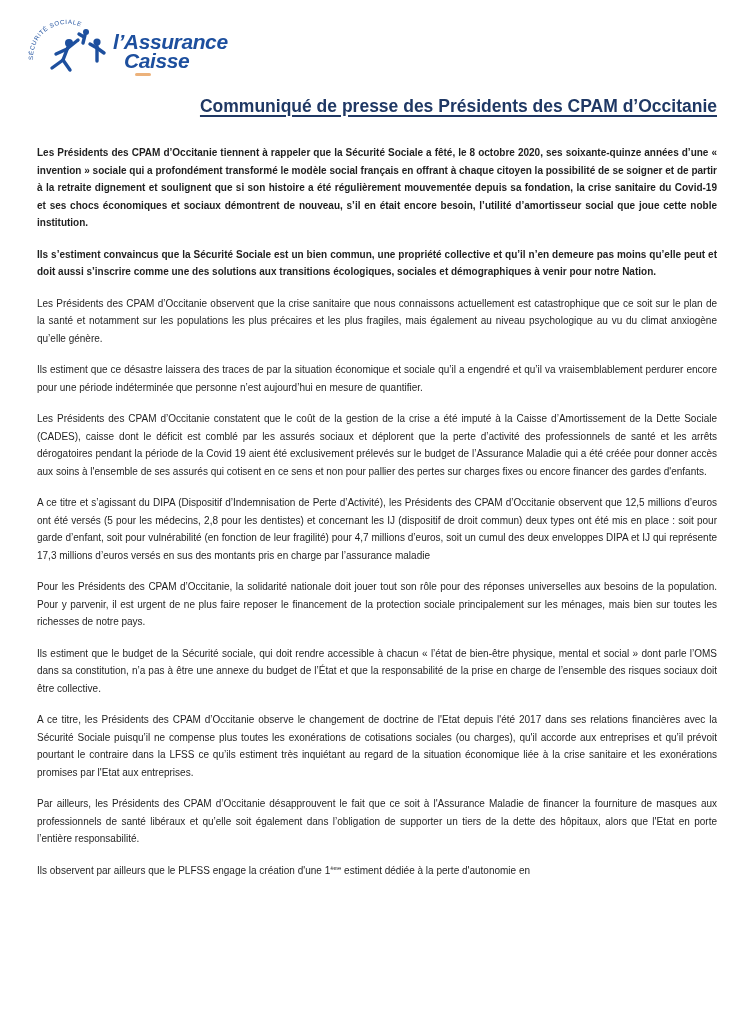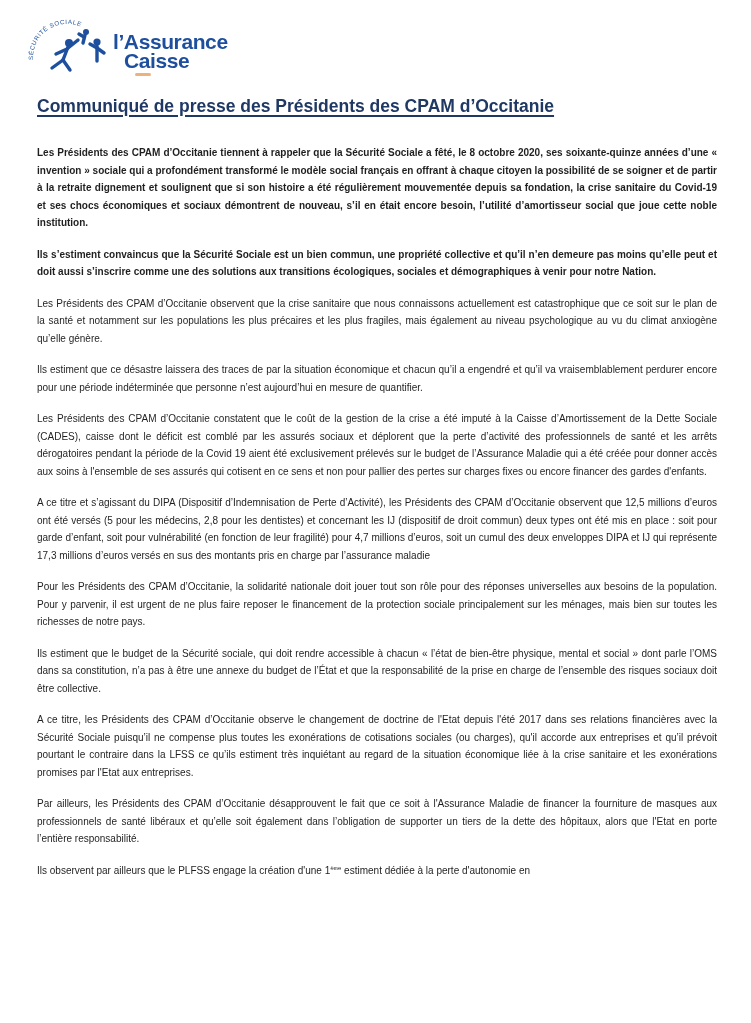--- a/index.html
+++ b/index.html
@@ -26,35 +26,36 @@
   }
   .logo-figures { flex: 0 0 auto; }
   .logo-text {
     margin-left: -6px;
     margin-top: 14px;
     line-height: 19px;
     font-weight: bold;
     font-size: 21px;
     letter-spacing: -0.4px;
     color: #1d4f9e;
+    font-style: italic;
   }
   .logo-text .line2 { padding-left: 11px; position: relative; }
   .logo-accent {
     display: block;
     width: 16px;
     height: 3px;
     margin: 3px 0 0 22px;
     border-radius: 2px;
     background: #e5984f;
     opacity: 0.75;
   }
   
   .doc-title {
     margin-top: 12px;
-    text-align: left;
+    text-align: right;
     font-size: 17.5px;
     font-weight: bold;
     color: #1f3864;
     text-decoration: underline;
     text-underline-offset: 3px;
     text-decoration-thickness: 1.5px;
   }
   
   .body-text {
     margin-top: 27px;
@@ -110,21 +111,21 @@
         <span class="logo-accent"></span>
       </div>
     </div>
 
     <h1 class="doc-title">Communiqué de presse des Présidents des CPAM d’Occitanie</h1>
 
     <article class="body-text">
       <p class="bold">Les Présidents des CPAM d’Occitanie tiennent à rappeler que la Sécurité Sociale a fêté, le 8 octobre 2020, ses soixante-quinze années d’une « invention » sociale qui a profondément transformé le modèle social français en offrant à chaque citoyen la possibilité de se soigner et de partir à la retraite dignement et soulignent que si son histoire a été régulièrement mouvementée depuis sa fondation, la crise sanitaire du Covid-19 et ses chocs économiques et sociaux démontrent de nouveau, s’il en était encore besoin, l’utilité d’amortisseur social que joue cette noble institution.</p>
       <p class="bold">Ils s’estiment convaincus que la Sécurité Sociale est un bien commun, une propriété collective et qu’il n’en demeure pas moins qu’elle peut et doit aussi s’inscrire comme une des solutions aux transitions écologiques, sociales et démographiques à venir pour notre Nation.</p>
       <p>Les Présidents des CPAM d’Occitanie observent que la crise sanitaire que nous connaissons actuellement est catastrophique que ce soit sur le plan de la santé et notamment sur les populations les plus précaires et les plus fragiles, mais également au niveau psychologique au vu du climat anxiogène qu’elle génère.</p>
-      <p>Ils estiment que ce désastre laissera des traces de par la situation économique et chacun qu’il a engendré et qu’il va vraisemblablement perdurer encore pour une période indéterminée que personne n’est aujourd’hui en mesure de quantifier.</p>
+      <p>Ils estiment que ce désastre laissera des traces de par la situation économique et sociale qu’il a engendré et qu’il va vraisemblablement perdurer encore pour une période indéterminée que personne n’est aujourd’hui en mesure de quantifier.</p>
       <p>Les Présidents des CPAM d’Occitanie constatent que le coût de la gestion de la crise a été imputé à la Caisse d’Amortissement de la Dette Sociale (CADES), caisse dont le déficit est comblé par les assurés sociaux et déplorent que la perte d’activité des professionnels de santé et les arrêts dérogatoires pendant la période de la Covid 19 aient été exclusivement prélevés sur le budget de l’Assurance Maladie qui a été créée pour donner accès aux soins à l'ensemble de ses assurés qui cotisent en ce sens et non pour pallier des pertes sur charges fixes ou encore financer des gardes d'enfants.</p>
       <p>A ce titre et s’agissant du DIPA (Dispositif d’Indemnisation de Perte d’Activité), les Présidents des CPAM d’Occitanie observent que 12,5 millions d’euros ont été versés (5 pour les médecins, 2,8 pour les dentistes) et concernant les IJ (dispositif de droit commun) deux types ont été mis en place : soit pour garde d’enfant, soit pour vulnérabilité (en fonction de leur fragilité) pour 4,7 millions d’euros, soit un cumul des deux enveloppes DIPA et IJ qui représente 17,3 millions d’euros versés en sus des montants pris en charge par l’assurance maladie</p>
       <p>Pour les Présidents des CPAM d’Occitanie, la solidarité nationale doit jouer tout son rôle pour des réponses universelles aux besoins de la population. Pour y parvenir, il est urgent de ne plus faire reposer le financement de la protection sociale principalement sur les ménages, mais bien sur toutes les richesses de notre pays.</p>
       <p>Ils estiment que le budget de la Sécurité sociale, qui doit rendre accessible à chacun « l’état de bien-être physique, mental et social » dont parle l’OMS dans sa constitution, n’a pas à être une annexe du budget de l’État et que la responsabilité de la prise en charge de l’ensemble des risques sociaux doit être collective.</p>
       <p>A ce titre, les Présidents des CPAM d’Occitanie observe le changement de doctrine de l'Etat depuis l'été 2017 dans ses relations financières avec la Sécurité Sociale puisqu’il ne compense plus toutes les exonérations de cotisations sociales (ou charges), qu'il accorde aux entreprises et qu’il prévoit pourtant le contraire dans la LFSS ce qu’ils estiment très inquiétant au regard de la situation économique liée à la crise sanitaire et les exonérations promises par l'Etat aux entreprises.</p>
       <p>Par ailleurs, les Présidents des CPAM d’Occitanie désapprouvent le fait que ce soit à l'Assurance Maladie de financer la fourniture de masques aux professionnels de santé libéraux et qu’elle soit également dans l’obligation de supporter un tiers de la dette des hôpitaux, alors que l'Etat en porte l’entière responsabilité.</p>
       <p><span>Ils observent par ailleurs que le PLFSS engage la création d'une 1</span><sup class="ord">ème</sup><span> estiment dédiée à la perte d'autonomie en</span></p>
     </article>
 
   </div>

